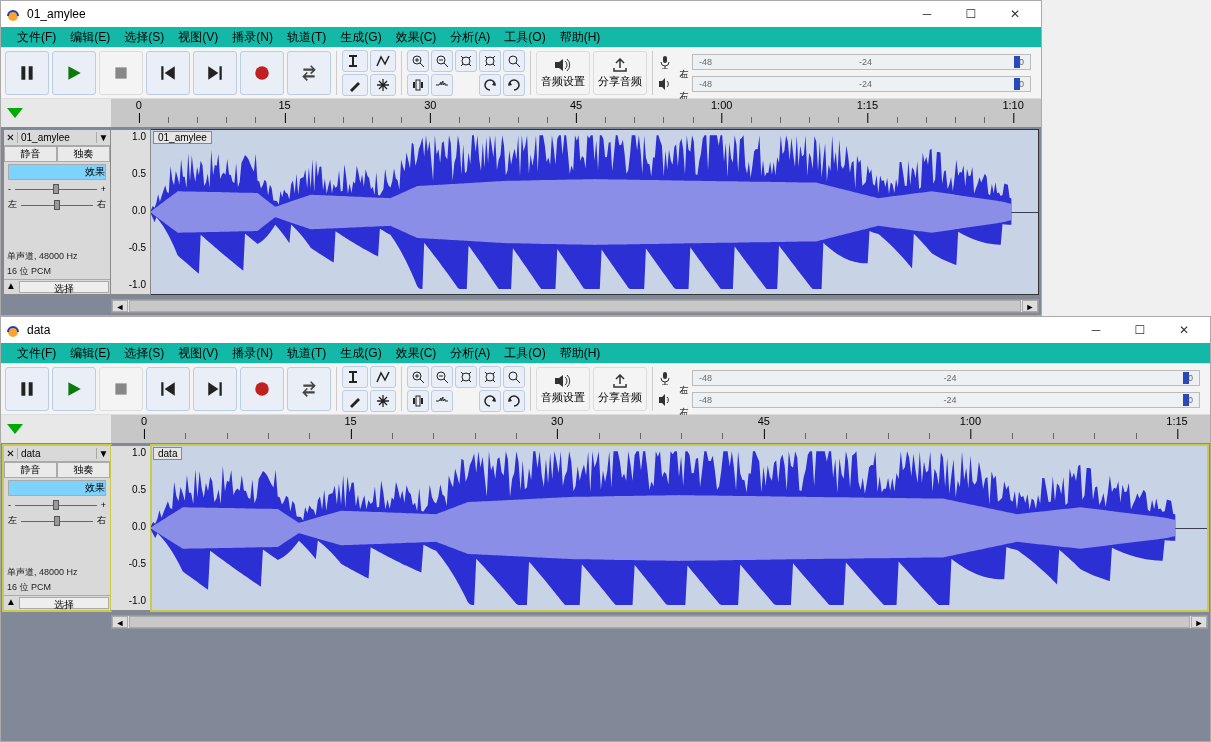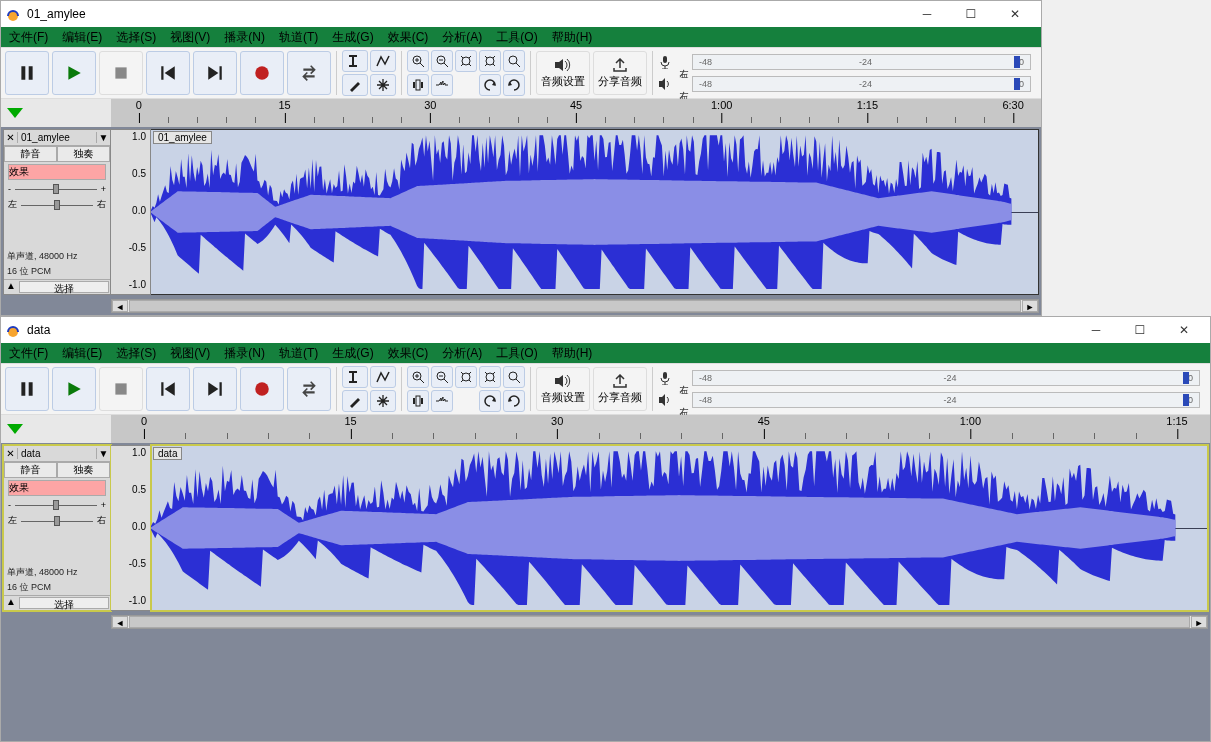--- a/index.html
+++ b/index.html
@@ -3,21 +3,21 @@
 <meta charset="utf-8">
 <style>
   * { box-sizing: border-box; margin: 0; padding: 0; }
   html, body { width: 1211px; height: 742px; font-family: "Segoe UI", Tahoma, sans-serif; font-size: 12px; overflow: hidden; background:#f0f0f0; }
   .app-window { position:absolute; background:#fff; border:1px solid #aaa; display:flex; flex-direction:column; }
   .titlebar { height:26px; display:flex; align-items:center; padding:0 4px; background:#fff; }
   .titlebar .icon { width:16px; height:16px; margin-right:6px; }
   .titlebar .title { flex:0 0 auto; font-size:12px; color:#000; }
   .titlebar .spacer { flex:1; }
   .winbtn { width:44px; height:26px; display:flex; align-items:center; justify-content:center; font-size:12px; color:#333; }
-  .menubar { height:20px; display:flex; align-items:center; gap:14px; padding:0 8px; background:#15803d; }
+  .menubar { height:20px; display:flex; align-items:center; gap:14px; padding:0 16px; background:#14b8a6; }
   .menubar span { font-size:12px; color:#000; cursor:default; }
   .toolbar { height:52px; display:flex; align-items:center; gap:3px; padding:2px 4px; background:#f4f4f4; border-top:1px solid #ddd; border-bottom:1px solid #ddd; }
   .tb-sep { width:1px; height:44px; background:#ccc; margin:0 2px; }
   .btn { background:#e9eef7; border:1px solid #bccce5; display:flex; align-items:center; justify-content:center; border-radius:3px; }
   .btn.big { width:44px; height:44px; }
   .btn.pale { background:#f4f4f4; border-color:#ddd; }
   .btn.sm { width:26px; height:22px; }
   .btn.smsq { width:22px; height:22px; }
   .tool-col { display:flex; flex-direction:column; gap:2px; }
   .share-btn { background:#f4f4f4; border:1px solid #ddd; border-radius:3px; display:flex; flex-direction:column; align-items:center; justify-content:center; width:54px; height:44px; }
@@ -39,21 +39,21 @@
   .track { position:absolute; left:2px; right:2px; display:flex; }
   .track.selected .wave-box{ outline: 2px solid #c9c94b; outline-offset:-1px }
   .track.selected .tcp { outline: 2px solid #c9c94b; outline-offset:-1px }
   .tcp { width:108px; background:#d9d9d9; border:1px solid #888; display:flex; flex-direction:column; font-size:10px; }
   .tcp-top { display:flex; align-items:center; height:16px; border-bottom:1px solid #aaa; }
   .tcp-close { width:14px; text-align:center; border-right:1px solid #aaa; cursor:default; }
   .tcp-name { flex:1; padding-left:3px; font-size:10px; }
   .tcp-drop { width:14px; text-align:center; border-left:1px solid #aaa; }
   .tcp-btns { display:flex; height:16px; }
   .tcp-btns div { flex:1; text-align:center; border:1px solid #aaa; background:#eaeaea; font-size:10px; }
-  .tcp-fx { height:16px; text-align:left; border:1px solid #aaa; margin:2px 4px; background:#fca5a5; font-size:10px; line-height:14px;}
+  .tcp-fx { height:16px; text-align:right; border:1px solid #aaa; margin:2px 4px; background:#7dd3fc; font-size:10px; line-height:14px;}
   .tcp-slider-row { display:flex; align-items:center; justify-content:space-between; padding:2px 4px; font-size:9px; }
   .mini-slider { flex:1; height:10px; margin:0 4px; position:relative; }
   .mini-slider:before { content:""; position:absolute; left:0; right:0; top:50%; height:1px; background:#666; }
   .mini-slider .thumb { position:absolute; top:0; left:50%; width:6px; height:10px; background:#999; border:1px solid #555; transform:translateX(-50%); }
   .tcp-info { font-size:9px; padding:2px 3px; line-height:11px; color:#222; }
   .tcp-bottom { display:flex; height:15px; border-top:1px solid #aaa; }
   .tcp-bottom .tri { width:14px; text-align:center; }
   .tcp-bottom .sel { flex:1; text-align:center; background:#eee; border:1px solid #aaa; margin:1px; font-size:10px; }
   .yaxis { width:40px; background:#dedede; border:1px solid #888; border-left:none; position:relative; font-size:10px; }
   .yaxis span { position:absolute; right:4px; transform:translateY(-50%); }
@@ -304,21 +304,21 @@
         <div class="tick" style="left: 65.6667%;">1:00</div>
         <div class="minor" style="left: 68.8%;"></div>
         <div class="minor" style="left: 71.9333%;"></div>
         <div class="minor" style="left: 75.0667%;"></div>
         <div class="minor" style="left: 78.2%;"></div>
         <div class="tick" style="left: 81.3333%;">1:15</div>
         <div class="minor" style="left: 84.4667%;"></div>
         <div class="minor" style="left: 87.6%;"></div>
         <div class="minor" style="left: 90.7333%;"></div>
         <div class="minor" style="left: 93.8667%;"></div>
-        <div class="tick" style="left: 97%;">6:30</div>
+        <div class="tick" style="left: 97%;">1:10</div>
       </div>
   </div>
   <div class="tracks-bg">
     <div class="track" style="top:2px;height:166px;">
       <div class="tcp">
         <div class="tcp-top">
           <div class="tcp-close">✕</div>
           <div class="tcp-name">01_amylee</div>
           <div class="tcp-drop">▼</div>
         </div>

